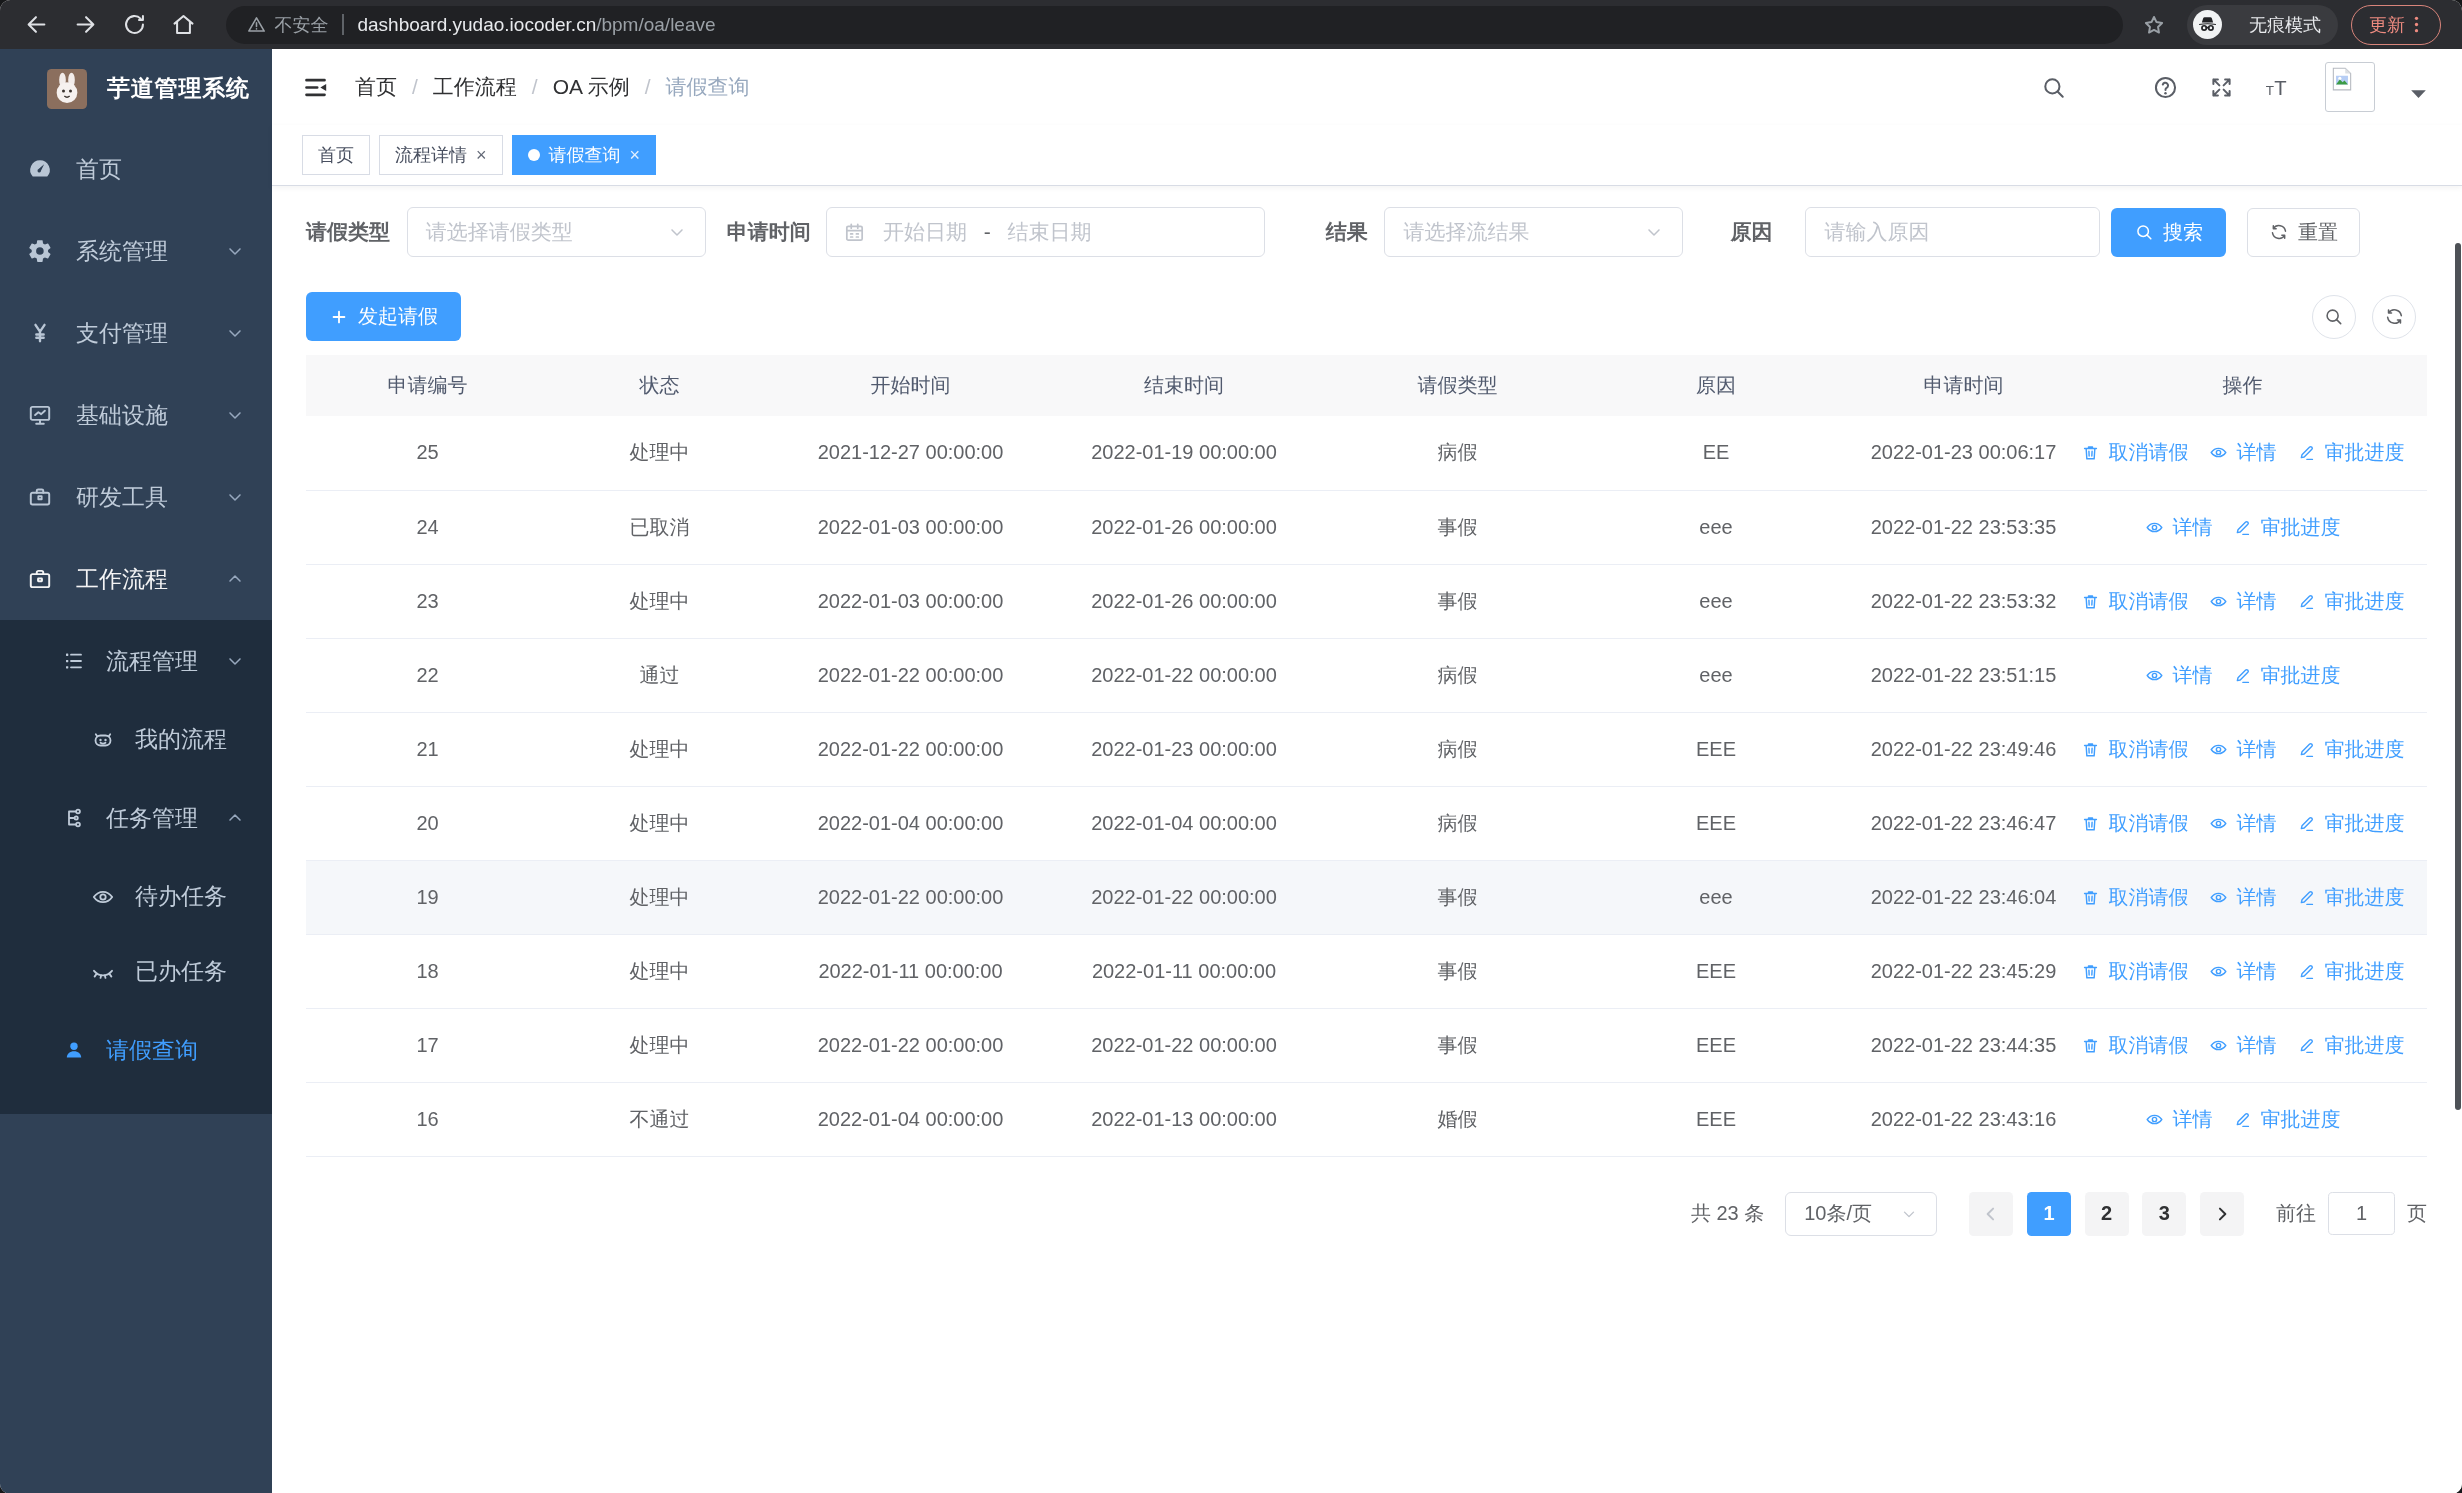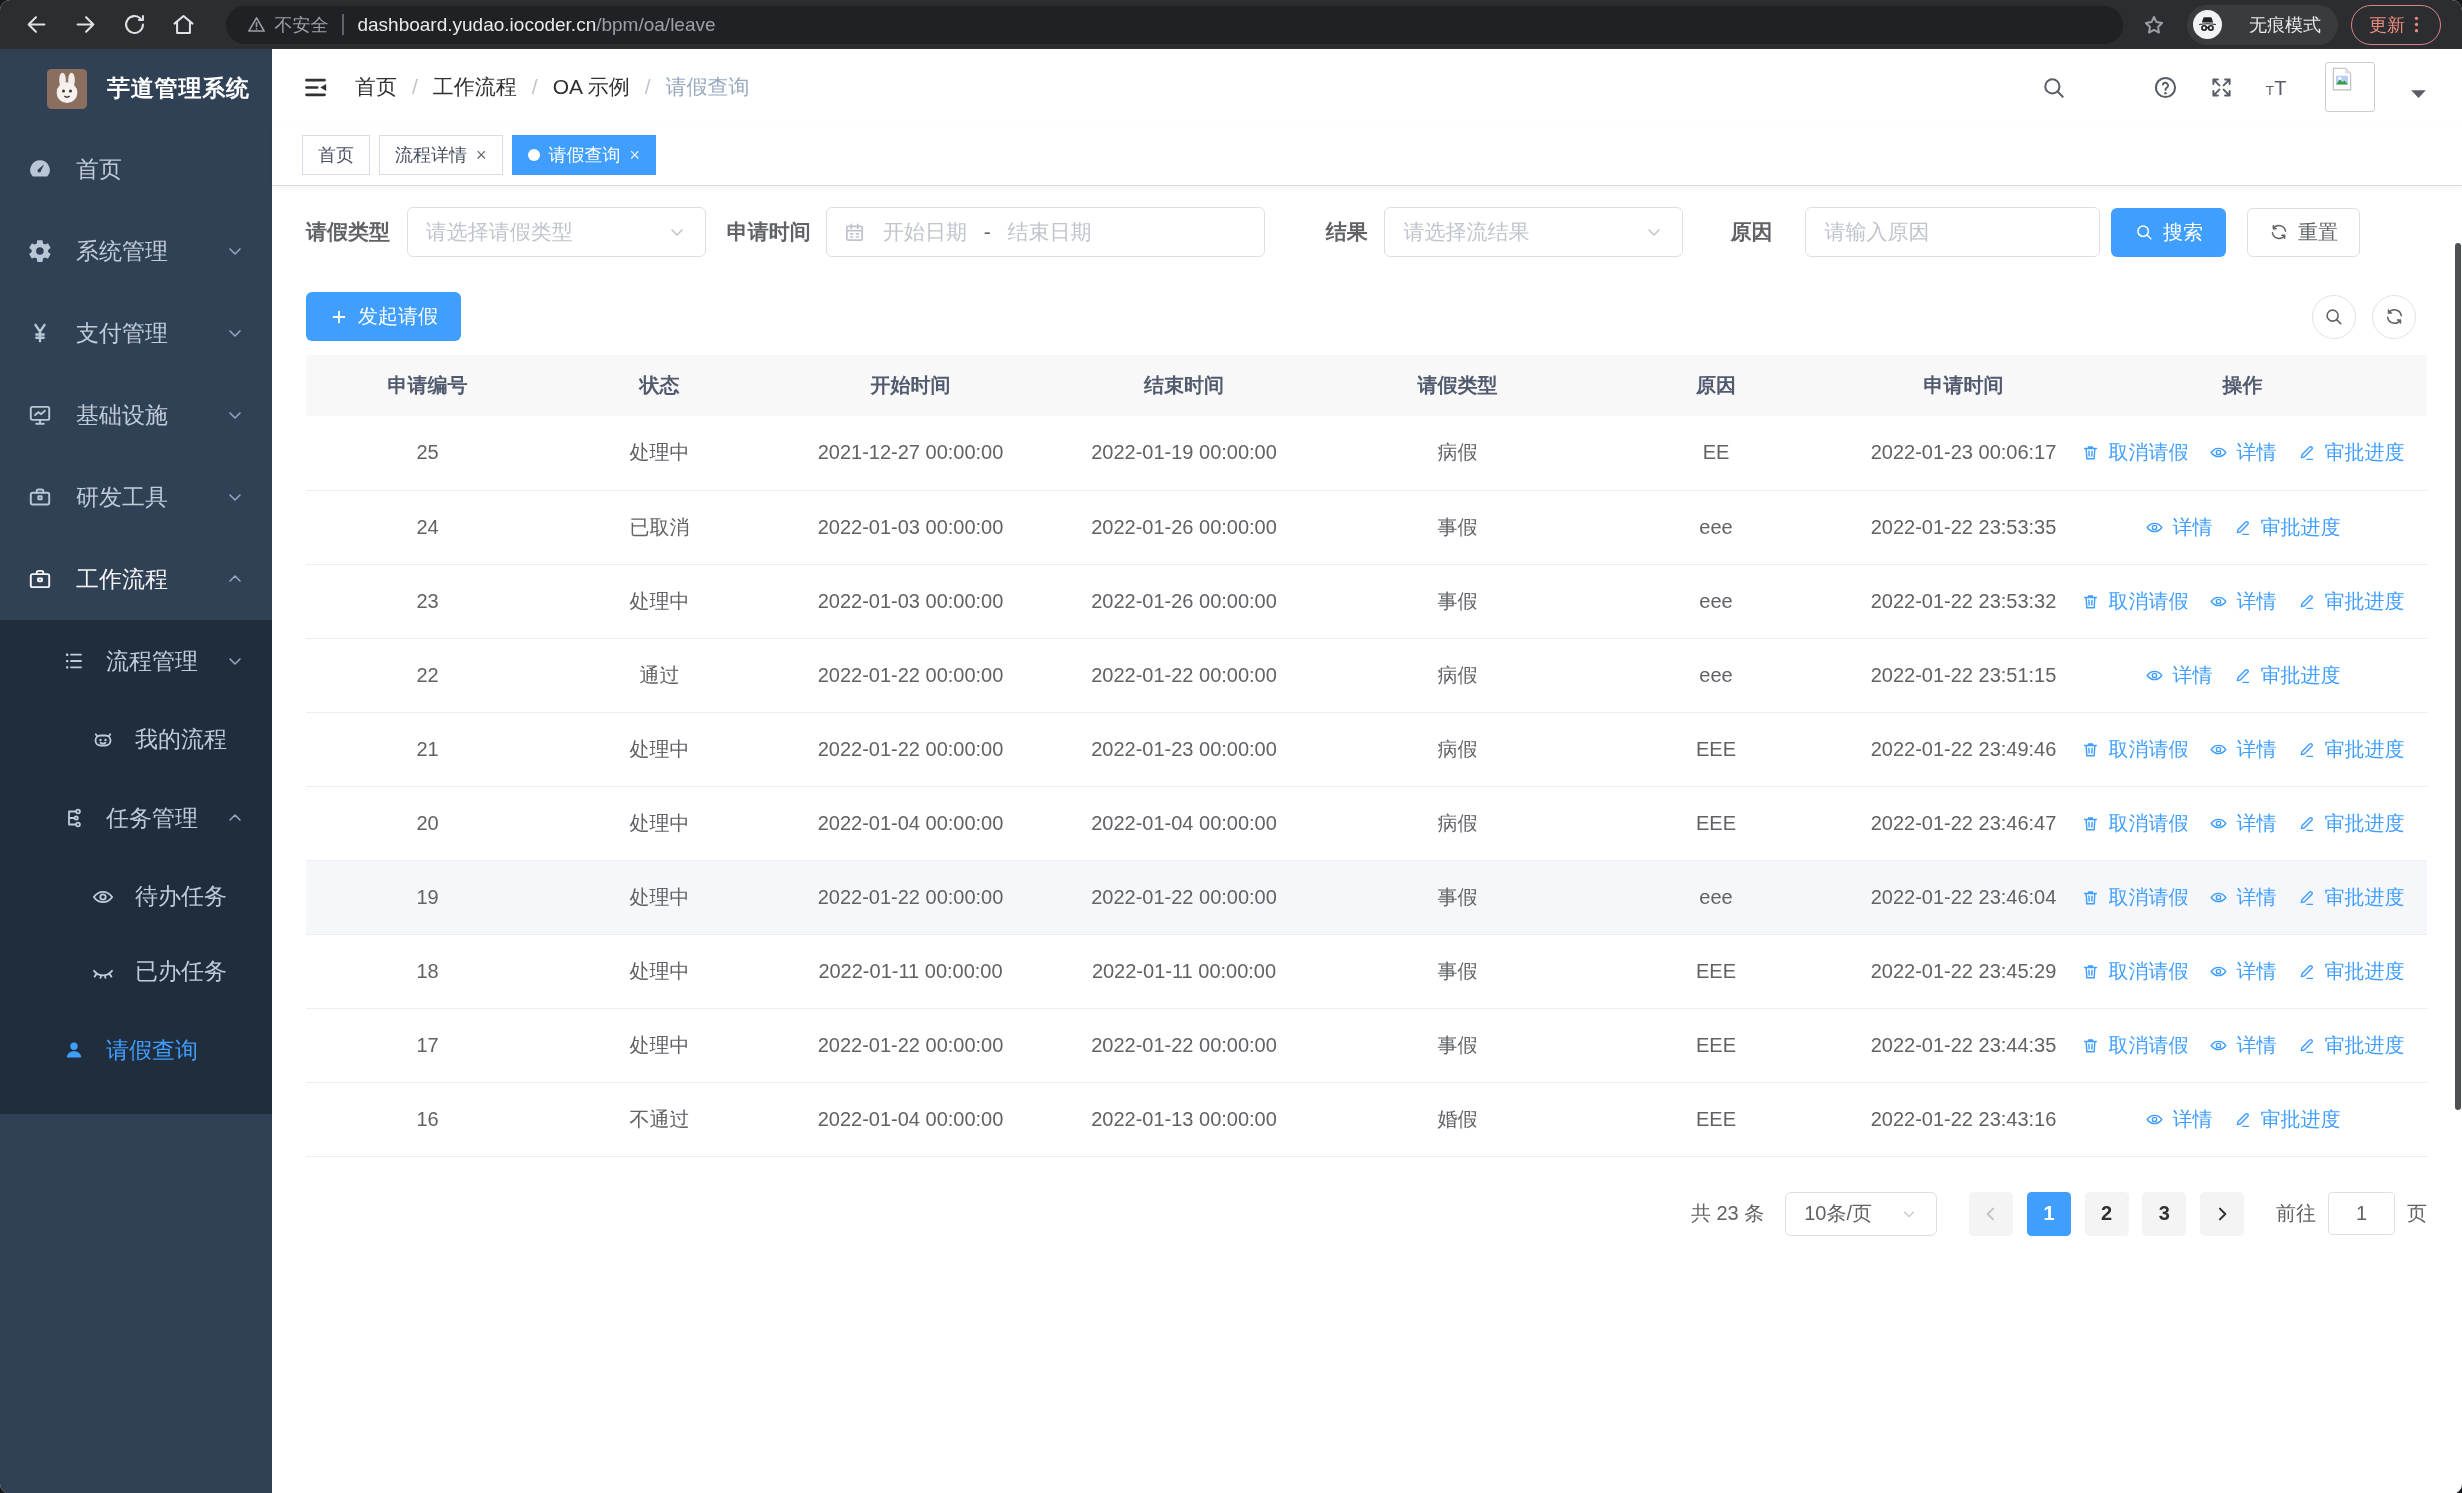--- a/index.html
+++ b/index.html
@@ -89,21 +89,21 @@
   .ml22{margin-left:16.7px}.ml28{margin-left:21px}.ml20{margin-left:15px}.ml80{margin-left:61px}
   .ml62{margin-left:47px}.ml44{margin-left:33px}.ml14{margin-left:10.6px}
 
   .create-row{margin-top:35px;display:flex;align-items:center}
   .mini-circles{margin-left:auto;display:flex;gap:16.7px;margin-right:10.6px}
   .circle-btn{width:44px;height:44px;border-radius:50%;border:1.5px solid #dfe3ea;background:#fff;color:#606266;display:flex;align-items:center;justify-content:center;font-size:21px;cursor:pointer}
 
   
   .table{margin-top:13.7px;border-bottom:1.5px solid #ebeef5}
   .t-head,.t-row{display:grid;grid-template-columns:243px 221px 281px 266px 281px 236px 259px 299px;align-items:center;text-align:center}
-  .t-head{height:61px;background:#f8f8f9;color:#515a6e;font-weight:700;font-size:20px}
+  .t-head{height:61px;background:#f8f8f9;color:#515a6e;font-weight:400;font-size:20px}
   .t-row{height:74px;font-size:20px;color:#606266;border-top:1.5px solid #ebeef5}
   .t-row:first-child{border-top:none}
   .t-row.hl{background:#f5f7fa}
   .ops{display:flex;align-items:center;justify-content:center;gap:20px;color:#409eff}
   .op{display:inline-flex;align-items:center;gap:9px;font-size:20px;color:#409eff;cursor:pointer;text-decoration:none;white-space:nowrap}
   .op .ic{font-size:19px}
 
   
   .pagination{margin-top:35px;display:flex;align-items:center;justify-content:flex-end;font-size:20px;color:#606266}
   .pg-total{margin-right:21px}

